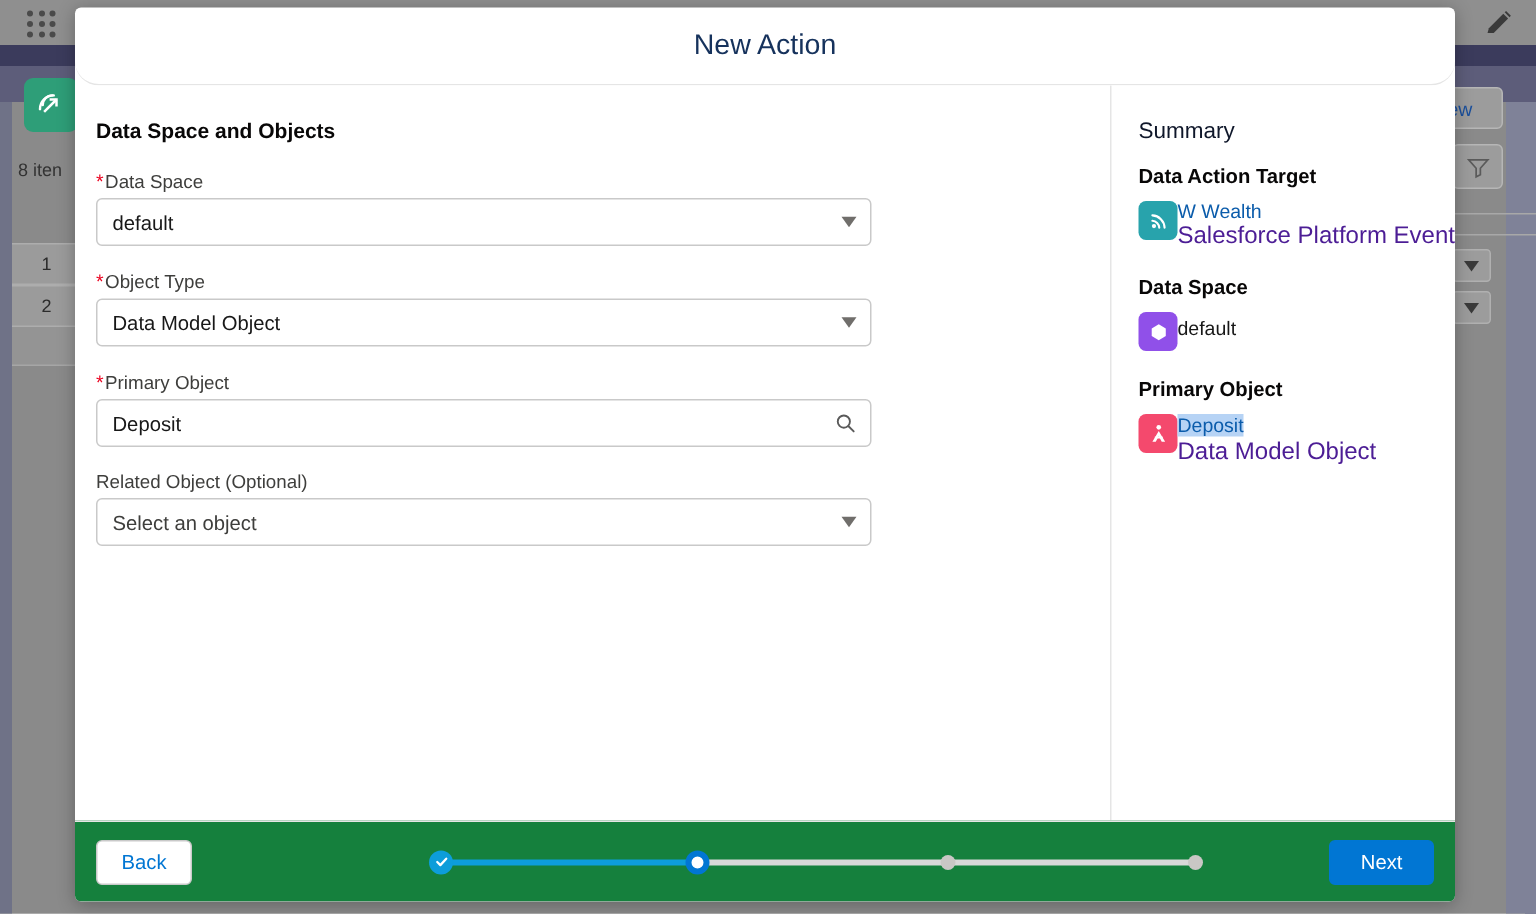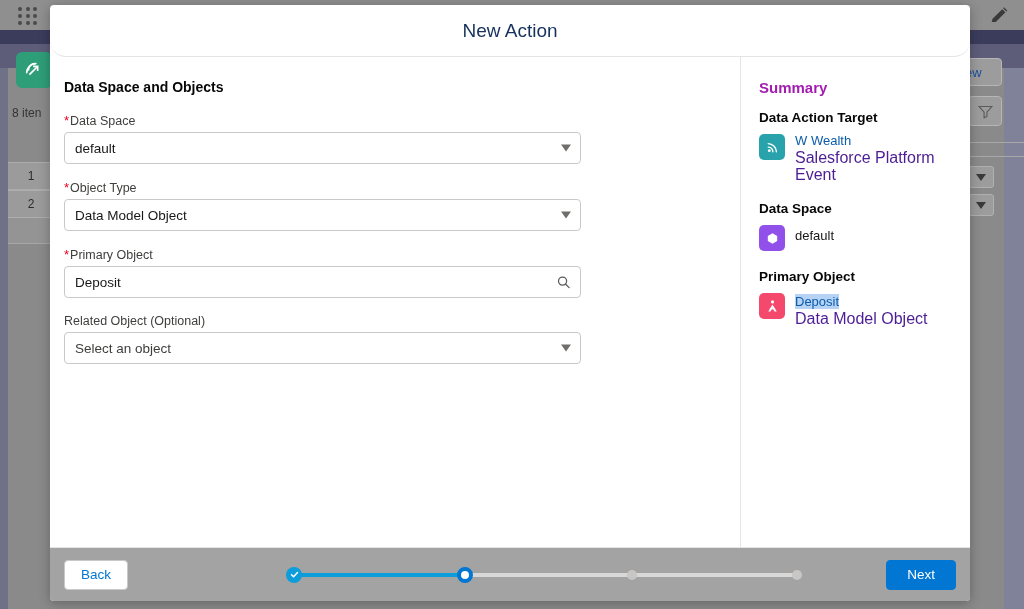--- a/index.html
+++ b/index.html
@@ -243,35 +243,34 @@
   .caret {
     width: 0; height: 0;
     border-left: 5px solid transparent;
     border-right: 5px solid transparent;
     border-top: 7px solid #706e6b;
   }
 
   
   .summary-title {
     font-size: 15px;
-    font-weight: bold;
-    color: #a21caf;
+    font-weight: normal;
+    color: #0f172a;
   }
   .sum-group { margin-bottom: 18px; }
   .sum-heading {
     font-size: 13.5px;
     font-weight: bold;
     color: #080707;
     margin-bottom: 7px;
     margin-top: 14px;
   }
   .sum-row {
     display: flex;
     align-items: flex-start;
-    gap: 10px;
   }
   .sum-icon {
     flex: 0 0 26px;
     width: 26px; height: 26px;
     border-radius: 5px;
     display: flex;
     align-items: center;
     justify-content: center;
     margin-top: 2px;
   }
@@ -291,21 +290,21 @@
     font-size: 16px;
     color: #4c1d95;
     line-height: 17px;
   }
 
   
   .modal-footer {
     flex: 0 0 54px;
     height: 54px;
     border-top: 1px solid #e5e5e5;
-    background: #a3a3a3;
+    background: #15803d;
     position: relative;
     display: flex;
     align-items: center;
     padding: 0 14px;
   }
   .btn {
     height: 30px;
     border-radius: 4px;
     font-size: 13.5px;
     display: inline-flex;

